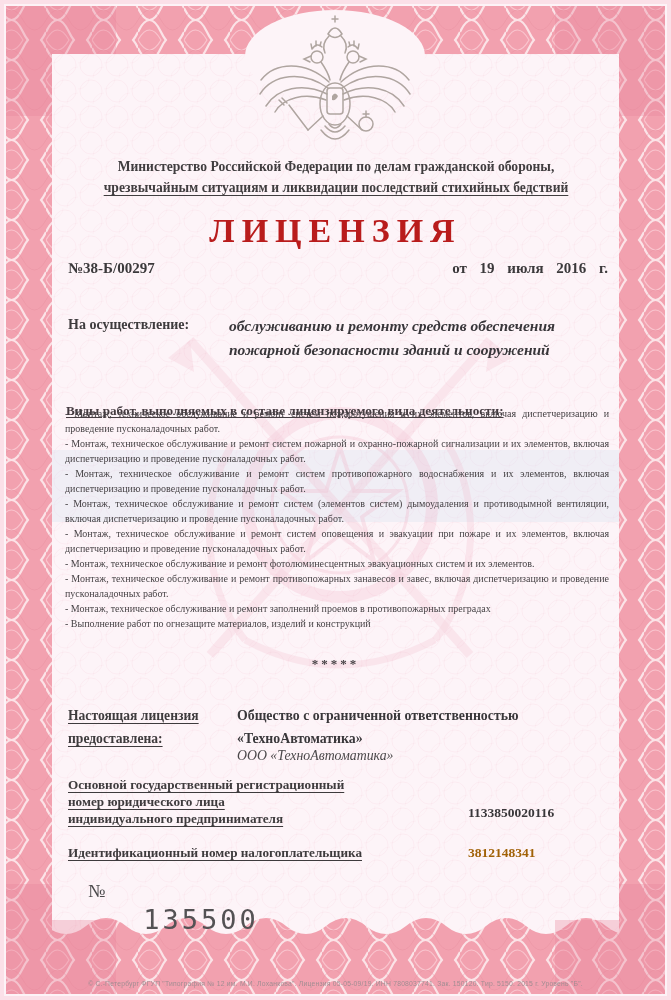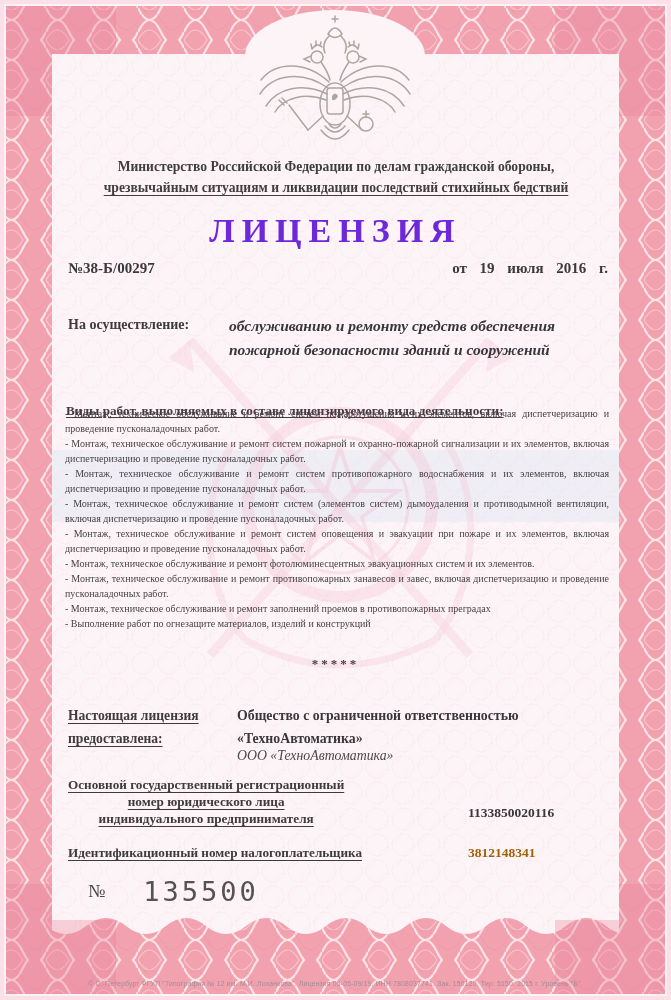--- a/index.html
+++ b/index.html
@@ -17,21 +17,21 @@
 
   .ministry{
     left:58px;top:156px;width:556px;
     text-align:center;font-weight:bold;font-size:13.6px;line-height:21px;
     color:#403d3f;
   }
   .ministry .u{text-decoration:underline;text-underline-offset:3px;text-decoration-thickness:1px;}
 
   .doc-title{
     left:0;top:212px;width:671px;text-align:center;
-    font-size:34px;font-weight:bold;letter-spacing:7px;color:#6d28d9;
+    font-size:34px;font-weight:bold;letter-spacing:7px;color:#b91c1c;
   }
 
   .numline{
     left:68px;top:260px;width:540px;
     display:flex;justify-content:space-between;
     font-weight:bold;font-size:15px;color:#3b393b;
   }
   .numline .lic-no{}
   .numline .date{word-spacing:9px;}
 
@@ -51,32 +51,32 @@
     left:65px;top:406px;width:544px;
     font-size:10px;line-height:15px;text-align:justify;color:#474346;
   }
   .stars{left:0;top:656px;width:671px;text-align:center;font-weight:bold;font-size:13px;letter-spacing:3px;color:#474346;}
 
   .grantee-label{left:68px;top:704px;font-weight:bold;font-size:13.6px;line-height:23px;}
   .grantee-label div{text-decoration:underline;text-underline-offset:3px;}
   .grantee-name{left:237px;top:704px;width:372px;font-weight:bold;font-size:13.8px;line-height:23px;color:#39373a;}
   .grantee-alt{left:237px;top:748px;font-style:italic;font-size:13.8px;color:#4a4749;}
 
-  .ogrn-label{left:68px;top:776px;font-weight:bold;font-size:13.2px;line-height:17px;text-align:center;}
+  .ogrn-label{left:68px;top:776px;font-weight:bold;font-size:13.2px;line-height:17px;}
   .ogrn-label div{text-decoration:underline;text-underline-offset:3px;}
   .ogrn-value{left:468px;top:805px;font-weight:bold;font-size:13.5px;color:#39373a;}
 
   .inn-label{left:68px;top:845px;font-weight:bold;font-size:13.2px;text-decoration:underline;text-underline-offset:3px;}
   .inn-value{left:468px;top:845px;font-weight:bold;font-size:13.5px;color:#a16207;}
 
   .serial{left:88px;top:876px;display:flex;align-items:flex-start;}
   .serial-label{font-size:18px;color:#4a484a;margin-right:38px;margin-top:5px;}
   .serial-value{
     font-family:"DejaVu Sans Mono", monospace;
-    font-size:27px;letter-spacing:3px;color:#54525­4;color:#545254;font-weight:normal;
+    font-size:27px;letter-spacing:3px;color:#54525­4;color:#545254;font-weight:normal;margin-top:28px;
   }
 
   .fineprint{
     left:0;top:980px;width:671px;text-align:center;
     font-family:"Liberation Sans", sans-serif;
     font-size:6.8px;color:#a18d92;letter-spacing:0.2px;
   }
 </style>
 </head>
 <body>

